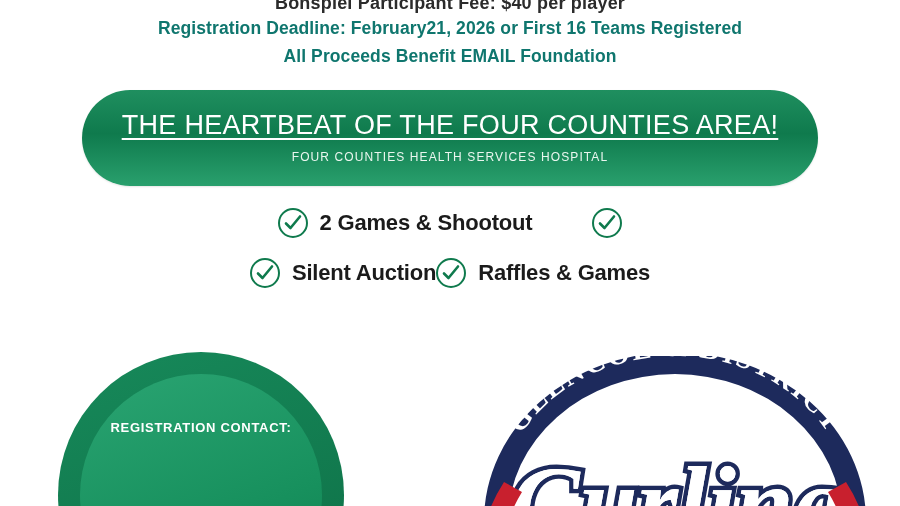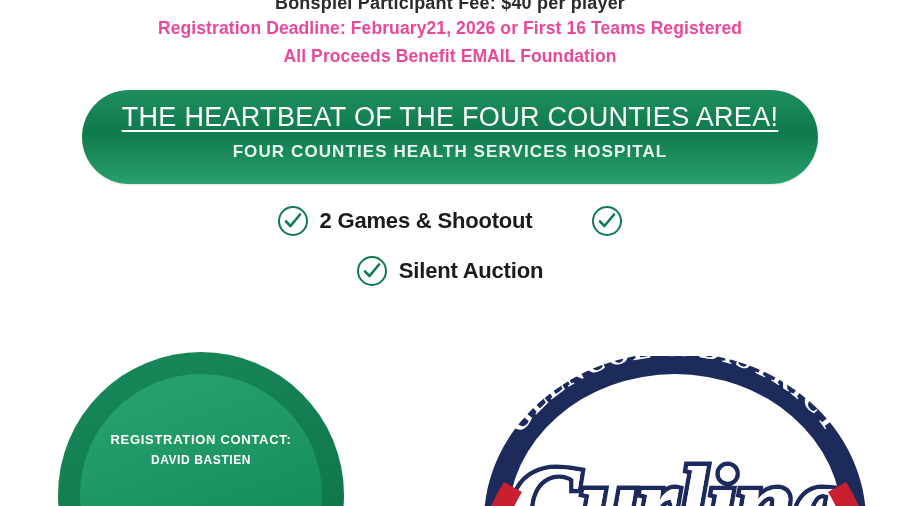--- a/index.html
+++ b/index.html
@@ -30,52 +30,52 @@
     left: 0; right: 0;
     bottom: 0;
     font-size: 18px;
     font-weight: 700;
     color: #2b2b2b;
     letter-spacing: 0.2px;
   }
   .hl {
     font-size: 17.5px;
     font-weight: 700;
-    color: #ec4899;
+    color: #0f766e;
     line-height: 28px;
     letter-spacing: 0.1px;
   }
 
   
   .pill-wrap {
     margin: 20px auto 0 auto;
     width: 736px;
   }
   .pill {
     background: linear-gradient(180deg, #1f8f5f 0%, #0f7a4d 45%, #29a06d 100%);
     border-radius: 56px;
-    padding: 10px 20px 22px 20px;
+    padding: 18px 20px 22px 20px;
     text-align: center;
     box-shadow: 0 1px 2px rgba(0,0,0,0.10);
   }
   .pill-title {
     color: #ffffff;
     font-size: 27px;
     font-weight: 400;
     text-decoration: underline;
     text-underline-offset: 4px;
     letter-spacing: 0.3px;
     line-height: 34px;
   }
   .pill-sub {
     margin-top: 8px;
     color: #eaf6ef;
-    font-size: 17px;
+    font-size: 12px;
     letter-spacing: 1.1px;
-    font-weight: 700;
+    font-weight: 400;
   }
 
   
   .features {
     margin-top: 22px;
     padding: 0 36px;
   }
   .frow {
     display: flex;
     align-items: center;
@@ -126,21 +126,20 @@
     background: linear-gradient(160deg, #2aa472 0%, #17905d 60%, #0f7d4e 100%);
     color: #ffffff;
     text-align: center;
     padding: 46px 26px 0 26px;
   }
   .c-head {
     font-size: 13px;
     font-weight: 700;
     letter-spacing: 0.7px;
     color: #ffffff;
-    margin-top: 12px;
   }
   .c-name {
     margin-top: 6px;
     font-size: 12px;
     font-weight: 700;
     letter-spacing: 0.6px;
   }
   .c-ph {
     margin-top: 3px;
     font-size: 11.5px;
@@ -204,28 +203,35 @@
 
   <div class="frow row2">
     <div class="feature">
       <span class="check">
         <svg width="22" height="22" viewBox="0 0 22 22">
             <path d="M4 11.5 L8.5 16 L18 4.5" fill="none" stroke="#0f7a4d" stroke-width="2.6" stroke-linecap="round" stroke-linejoin="round"></path>
           </svg>
       </span>
       <span class="feature-label">Silent Auction</span>
     </div>
+    <div class="feature">
+      <span class="check">
+        <svg width="22" height="22" viewBox="0 0 22 22">
+            <path d="M4 11.5 L8.5 16 L18 4.5" fill="none" stroke="#0f7a4d" stroke-width="2.6" stroke-linecap="round" stroke-linejoin="round"></path>
+          </svg>
+      </span>
+      <span class="feature-label">Raffles &amp; Games</span>
+    </div>
   </div>
 
 </div>
 
 <div class="circle-outer">
   <div class="circle-inner">
     <div class="c-head">REGISTRATION CONTACT:</div>
-    <div class="c-name">DAVID BASTIEN</div>
 
   </div>
 </div>
 
 <div class="logo">
   <svg width="420" height="190" viewBox="0 0 420 190">
     <defs>
       <path id="arcpath" d="M 30,150 A 175,150 0 0 1 380,150"></path>
     </defs>
 

